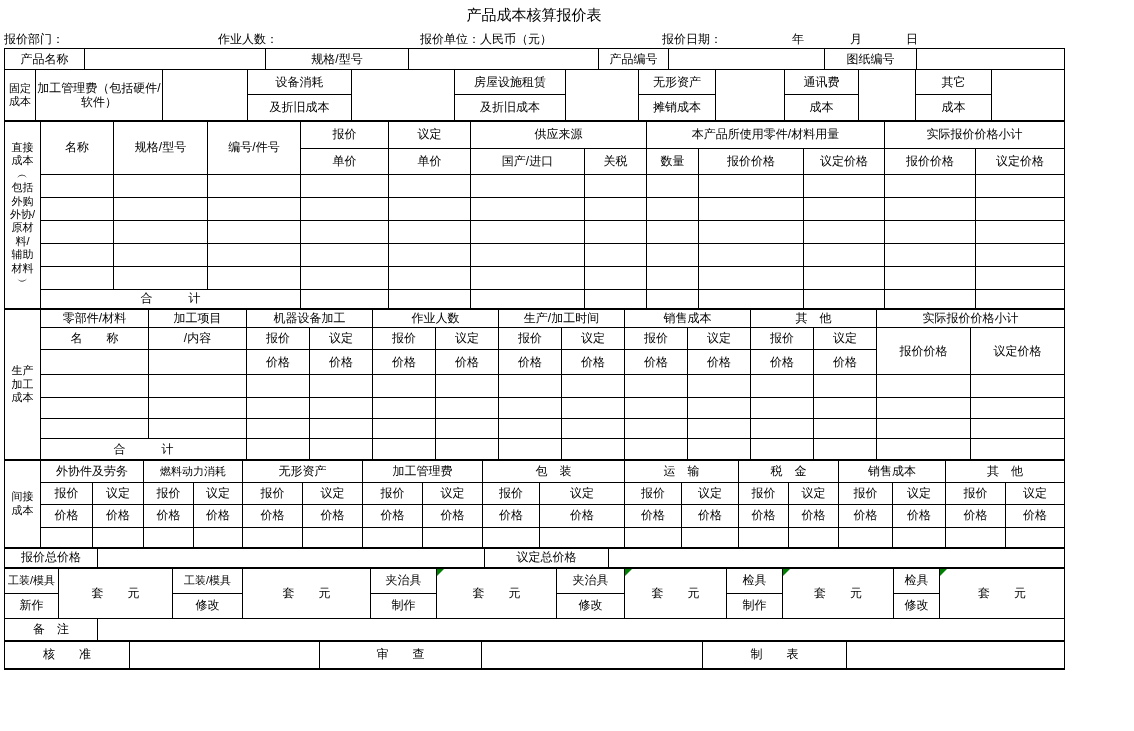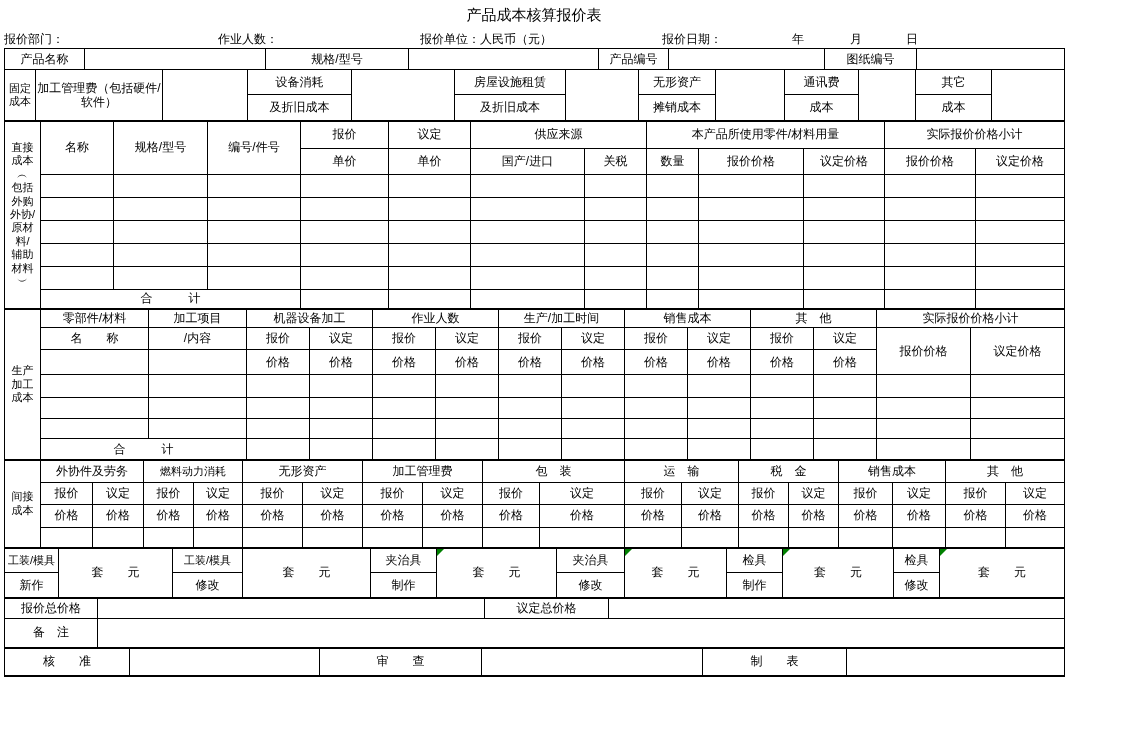--- a/index.html
+++ b/index.html
@@ -464,20 +464,37 @@
             <td></td>
             <td></td>
             <td></td>
             <td></td>
     </tr>
   </tbody>
       </table>
 
   <table class="sect">
     <colgroup>
+          <col style="width:93px">
+          <col style="width:387px">
+          <col style="width:124px">
+          <col style="width:456px">
+        </colgroup>
+    <tbody>
+          <tr style="height:20px">
+      <td>报价总价格</td>
+      <td></td>
+      <td>议定总价格</td>
+      <td></td>
+    </tr>
+  </tbody>
+      </table>
+
+  <table class="sect">
+    <colgroup>
           <col style="width:54px">
           <col style="width:114px">
           <col style="width:70px">
           <col style="width:128px">
           <col style="width:66px">
           <col style="width:120px">
           <col style="width:68px">
           <col style="width:102px">
           <col style="width:56px">
           <col style="width:111px">
@@ -503,44 +520,27 @@
       <td>新作</td>
       <td>修改</td>
       <td>制作</td>
       <td>修改</td>
       <td>制作</td>
       <td>修改</td>
     </tr>
   </tbody>
       </table>
 
-  <table class="sect">
-    <colgroup>
-          <col style="width:93px">
-          <col style="width:387px">
-          <col style="width:124px">
-          <col style="width:456px">
-        </colgroup>
-    <tbody>
-          <tr style="height:20px">
-      <td>报价总价格</td>
-      <td></td>
-      <td>议定总价格</td>
-      <td></td>
-    </tr>
-  </tbody>
-      </table>
-
   <table>
     <colgroup>
           <col style="width:93px">
           <col style="width:967px">
         </colgroup>
     <tbody>
-          <tr style="height:29px">
+          <tr style="height:22px">
       <td>备　注</td>
       <td></td>
     </tr>
   </tbody>
       </table>
 
   <table class="sect bsect">
     <colgroup>
           <col style="width:125px">
           <col style="width:190px">

